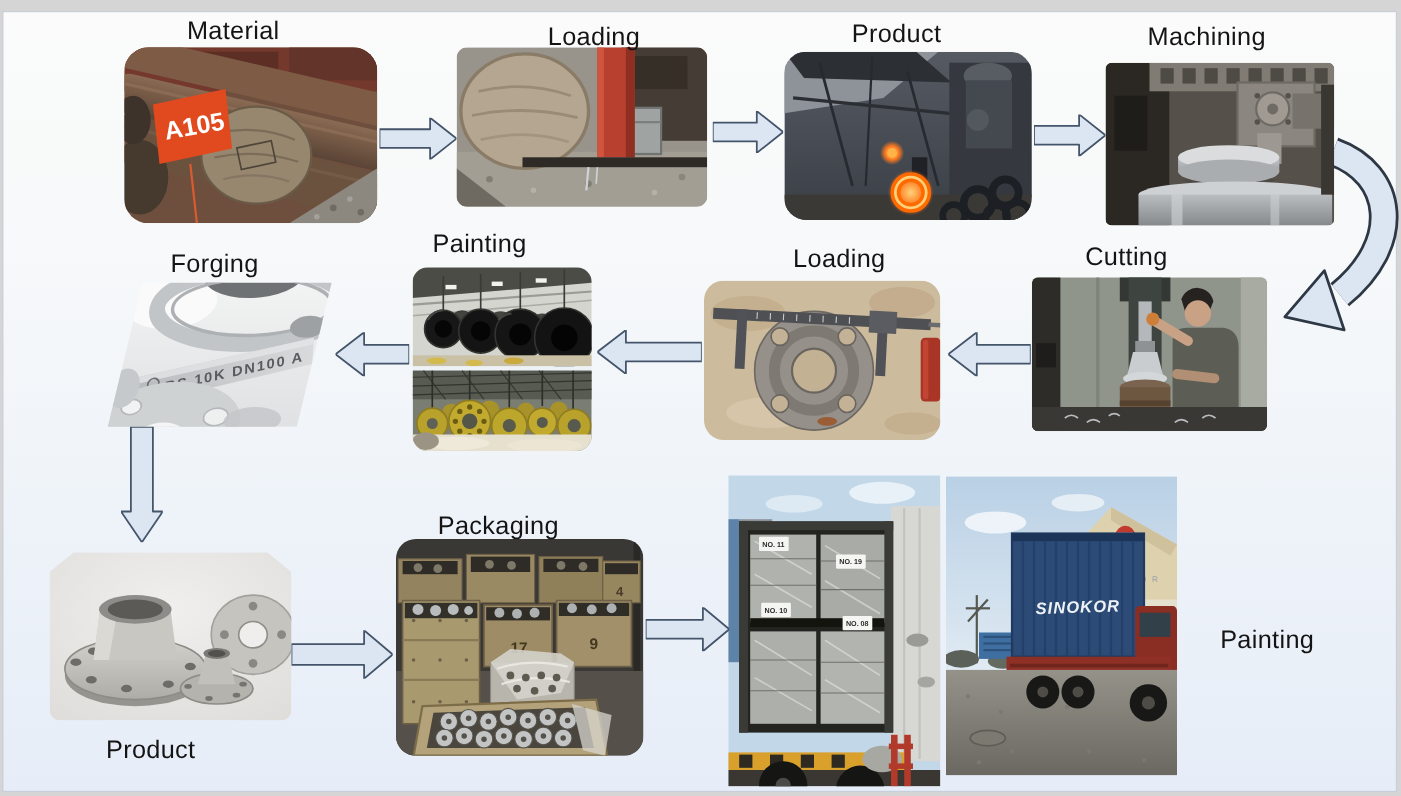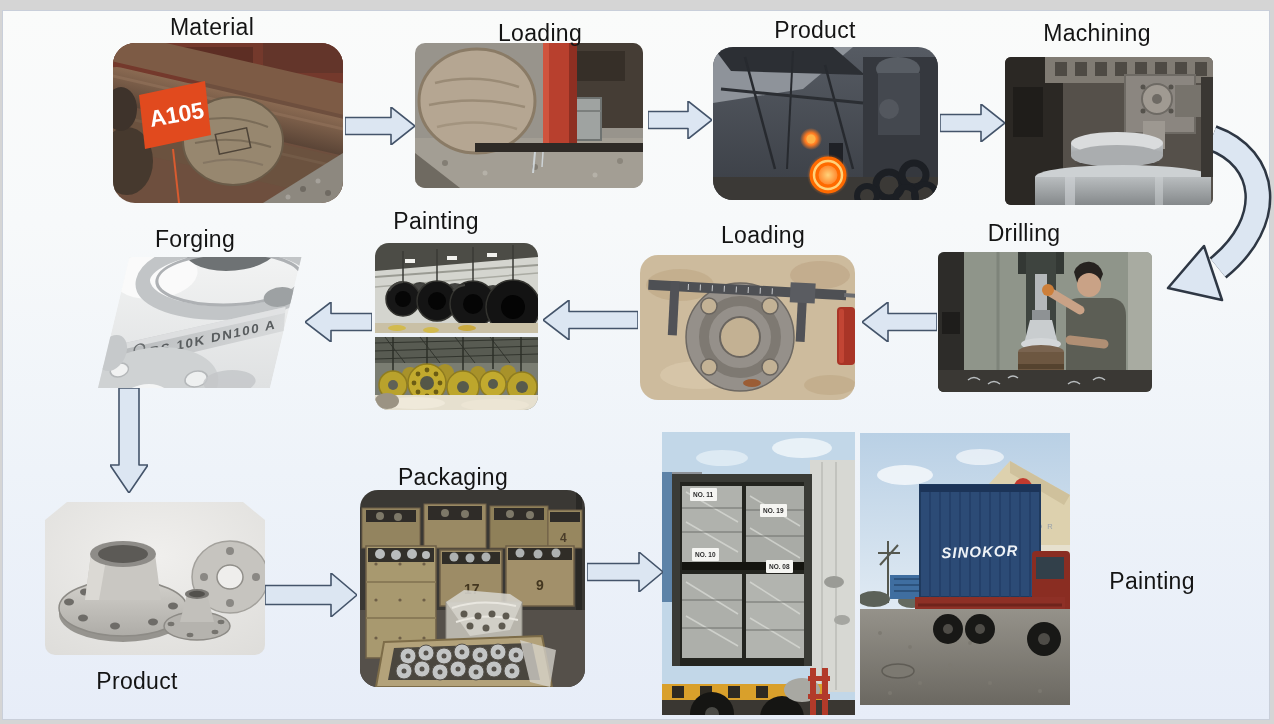--- a/index.html
+++ b/index.html
@@ -737,17 +737,17 @@
     <polygon points="0,11.5 52,11.5 52,0 76,20 52,40 52,28.5 0,28.5"></polygon>
   </svg>
 
   <div class="label" style="left:212px;top:14px">Material</div>
   <div class="label" style="left:540px;top:20px">Loading</div>
   <div class="label" style="left:815px;top:17px">Product</div>
   <div class="label" style="left:1097px;top:20px">Machining</div>
   <div class="label" style="left:195px;top:226px">Forging</div>
   <div class="label" style="left:436px;top:208px">Painting</div>
   <div class="label" style="left:763px;top:222px">Loading</div>
-  <div class="label" style="left:1024px;top:220px">Drilling</div>
+  <div class="label" style="left:1024px;top:220px">Cutting</div>
   <div class="label" style="left:137px;top:668px">Product</div>
   <div class="label" style="left:453px;top:464px">Packaging</div>
   <div class="label" style="left:1152px;top:568px">Painting</div>
 </div>
 
 </body></html>

